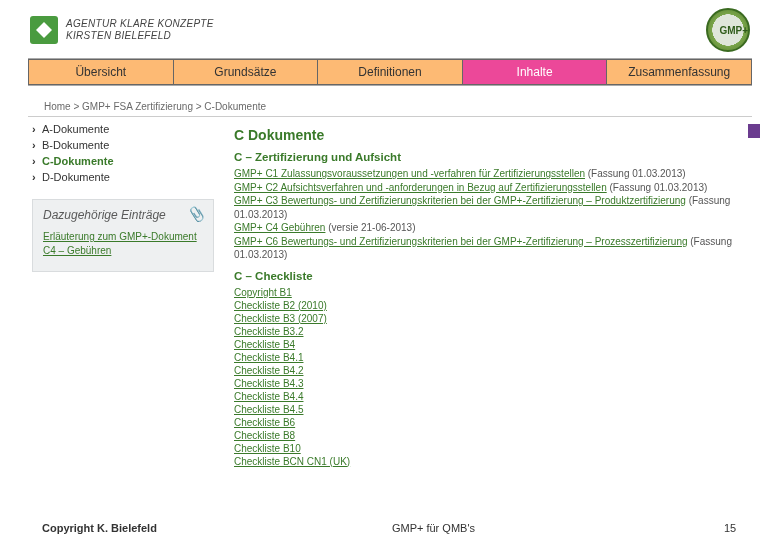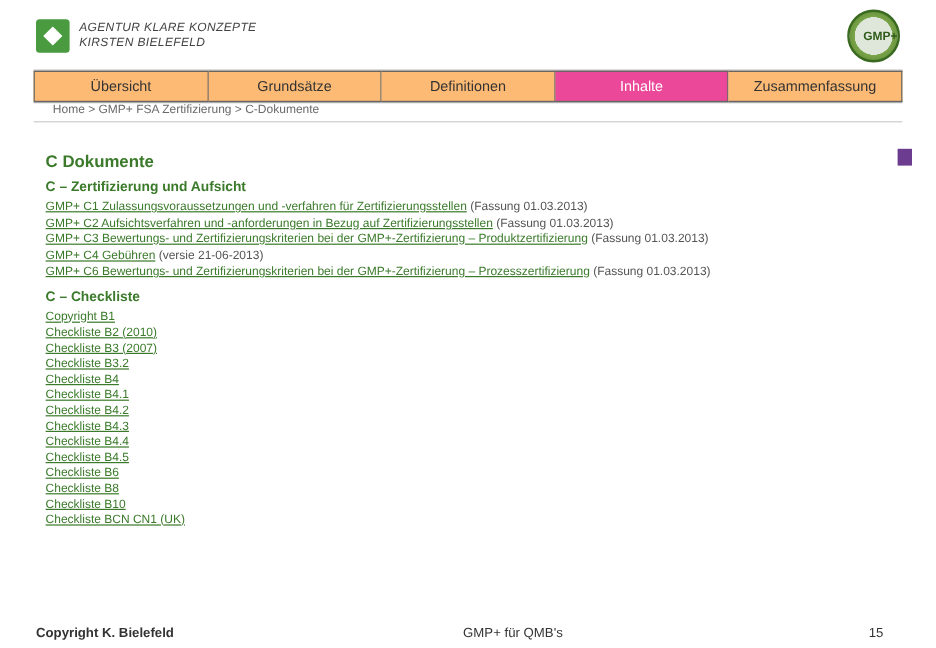--- a/index.html
+++ b/index.html
@@ -6,39 +6,39 @@
   body { width: 780px; height: 540px; font-family: Arial, sans-serif; font-size: 11px; color: #333; background: #fff; position: relative; }
   .header { display: flex; align-items: center; padding: 8px 30px 4px 30px; }
   .logo-box { display: flex; align-items: center; gap: 8px; }
   .logo-icon { width: 28px; height: 28px; background: #4a9b3f; border-radius: 3px; position: relative; display:flex; align-items:center; justify-content:center; }
   .logo-text { font-size: 10px; line-height: 1.2; color: #444; text-transform: uppercase; letter-spacing: 0.3px; font-style: italic; }
   .gmp-badge { margin-left: auto; width: 44px; height: 44px; border-radius: 50%; background: radial-gradient(circle,#dfe6da 55%,#7aa54a 56%,#507a2a 100%); display:flex; align-items:center; justify-content:flex-end; font-weight:bold; font-size:10px; color:#2f5b1a; border:2px solid #3a6a20; }
   .tabs { display:flex; border-top:1px solid #aaa; border-bottom:1px solid #aaa; margin: 2px 28px 0 28px; }
   .tab { flex:1; text-align:center; padding:5px 0; border:1px solid #666; font-size:12px; background:#fdba74; }
   .tab + .tab { border-left:none; }
   .tab.active { background:#ec4899; color:#fff; }
-  .crumb { padding: 0 32px 2px 44px; font-size:10px; color:#6a6a6a; }
+  .crumb { padding: 15px 32px 2px 44px; font-size:10px; color:#6a6a6a; }
   .content { display:flex; padding: 0 0 0 32px; }
   .side { width: 196px; padding-right: 14px; }
   .side ul { list-style:none; margin-bottom:14px; }
   .side li { padding:2px 0 2px 10px; font-size:11px; color:#333; position:relative; }
   .side li::before { content:"›"; position:absolute; left:0; color:#333; font-weight:bold; }
   .side li.sel { color:#3a7a2a; font-weight:bold; }
   .related { background:#eef0f1; border:1px solid #d9dcde; padding:8px 10px 14px 10px; margin-top:8px; }
   .related h4 { font-size:12px; font-style:italic; color:#5a5a5a; font-weight:normal; margin-bottom:8px; position:relative; }
   .clip { position:absolute; right:-2px; top:-2px; font-size:14px; color:#9ba0a4; }
   .related a { color:#3a7a2a; text-decoration:underline; font-size:10px; display:block; line-height:1.35; }
   .main { flex:1; padding-left: 6px; }
-  .main h2 { color:#3a7a2a; font-size:14px; font-weight:bold; margin:20px 0 6px 0; }
+  .main h2 { color:#3a7a2a; font-size:14px; font-weight:bold; margin:6px 0 6px 0; }
   .main h3 { color:#3a7a2a; font-size:11.5px; font-weight:bold; margin:8px 0 4px 0; }
   .main .item { font-size:10px; color:#555; line-height:1.35; }
   .main .item a { color:#3a7a2a; text-decoration:underline; }
   .checklist { margin-top:4px; }
   .checklist div { font-size:10px; color:#3a7a2a; text-decoration:underline; line-height:1.3; }
-  .footer { position:absolute; bottom:6px; left:0; right:0; padding:0 30px; display:flex; align-items:center; font-size:11px; }
+  .footer { position:absolute; bottom:6px; left:12px; right:0; padding:0 30px; display:flex; align-items:center; font-size:11px; }
   .footer .cp { font-weight:bold; }
   .footer .mid { flex:1; text-align:center; }
   .footer .pg { width:40px; text-align:center; }
   .hr { height:1px; background:#ccc; margin: 2px 28px 4px 28px; }
   .topbar-r { position:absolute; top:124px; right:20px; width:12px; height:14px; background:#6b3c8f; }
 </style>
 </head>
 <body>
 
 <div class="header">
@@ -64,20 +64,32 @@
   <div class="tab">Definitionen</div>
   <div class="tab active">Inhalte</div>
   <div class="tab">Zusammenfassung</div>
 </div>
 
 <div class="crumb">Home &gt; GMP+ FSA Zertifizierung &gt; C-Dokumente</div>
 <div class="hr"></div>
 <div class="topbar-r"></div>
 
 <div class="content">
+  <div class="side">
+    <ul>
+      <li>A-Dokumente</li>
+      <li>B-Dokumente</li>
+      <li class="sel">C-Dokumente</li>
+      <li>D-Dokumente</li>
+    </ul>
+    <div class="related">
+      <h4><span>Dazugehörige Einträge</span><span class="clip">📎</span></h4>
+      <a>Erläuterung zum GMP+-Dokument C4 – Gebühren</a>
+    </div>
+  </div>
 
   <div class="main">
     <h2>C Dokumente</h2>
     <h3>C – Zertifizierung und Aufsicht</h3>
     <div class="item"><a>GMP+ C1 Zulassungsvoraussetzungen und -verfahren für Zertifizierungsstellen</a><span> (Fassung 01.03.2013)</span></div>
     <div class="item"><a>GMP+ C2 Aufsichtsverfahren und -anforderungen in Bezug auf Zertifizierungsstellen</a><span> (Fassung 01.03.2013)</span></div>
     <div class="item"><a>GMP+ C3 Bewertungs- und Zertifizierungskriterien bei der GMP+-Zertifizierung – Produktzertifizierung</a><span> (Fassung 01.03.2013)</span></div>
     <div class="item"><a>GMP+ C4 Gebühren</a><span> (versie 21-06-2013)</span></div>
     <div class="item"><a>GMP+ C6 Bewertungs- und Zertifizierungskriterien bei der GMP+-Zertifizierung – Prozesszertifizierung</a><span> (Fassung 01.03.2013)</span></div>
 

